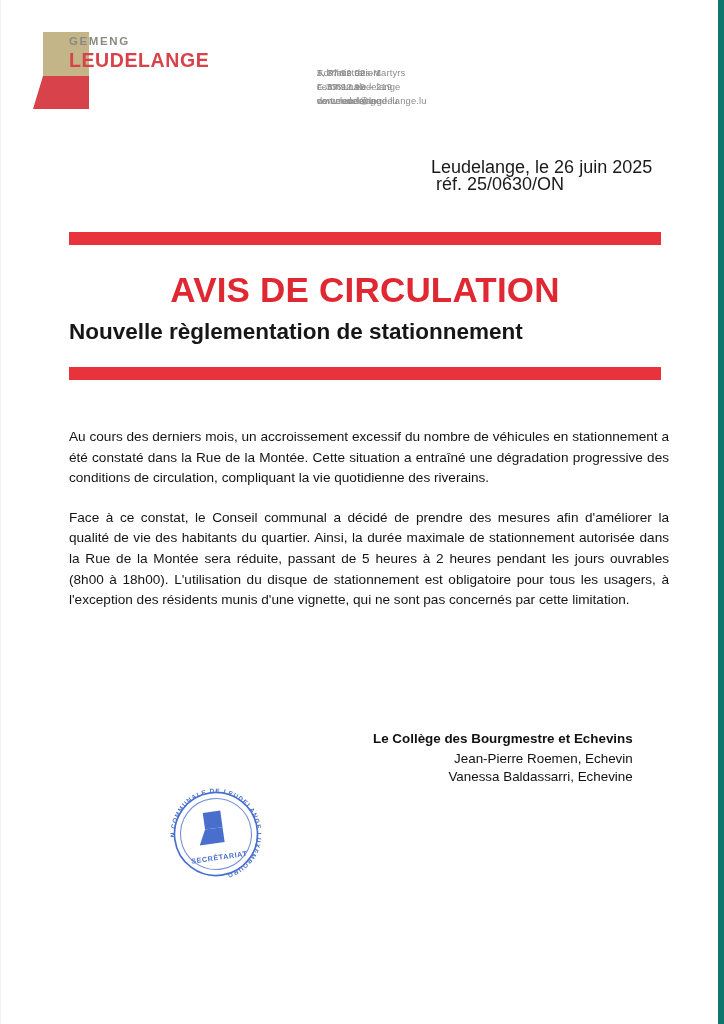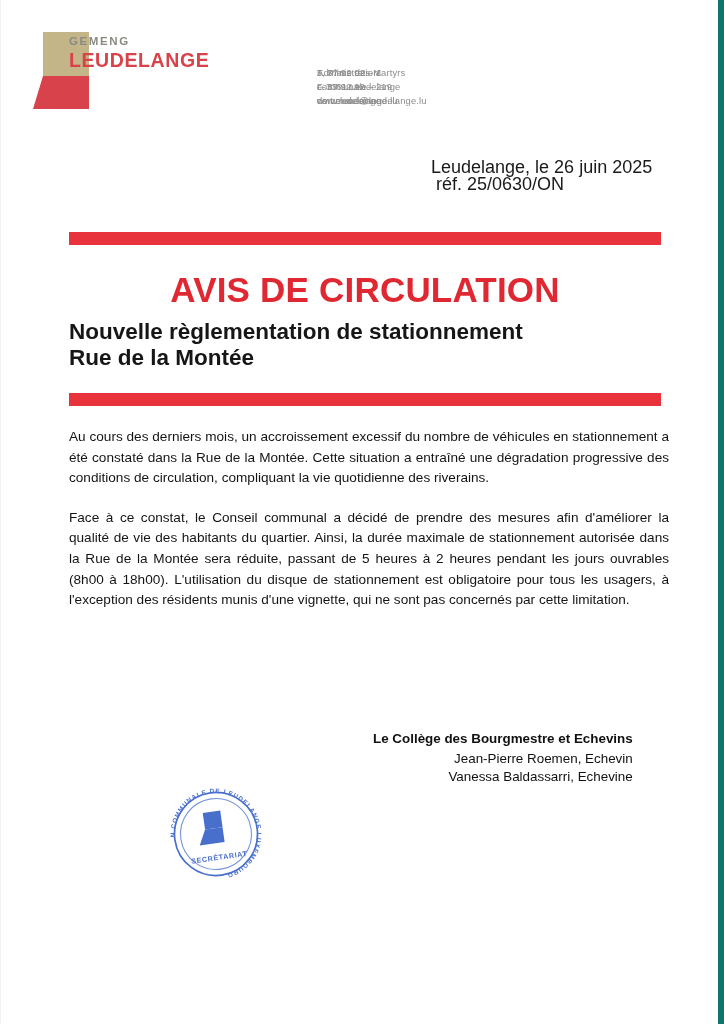--- a/index.html
+++ b/index.html
@@ -204,21 +204,20 @@
   <div id="dateline">
     <span class="place">Leudelange, le 26 juin 2025</span>
     <span class="ref">réf. 25/0630/ON</span>
   </div>
 
   <div id="title-block">
     <div class="rule-red" id="rule-top"></div>
     <h1 id="title-main">AVIS DE CIRCULATION</h1>
     <h2 id="title-sub">
       <span class="sub-line">Nouvelle règlementation de stationnement</span>
-      <span class="sub-line">Rue de la Montée</span>
     </h2>
     <div class="rule-red" id="rule-bottom"></div>
   </div>
 
   <div id="body-copy">
     <p>Au cours des derniers mois, un accroissement excessif du nombre de véhicules en stationnement a été constaté dans la Rue de la Montée. Cette situation a entraîné une dégradation progressive des conditions de circulation, compliquant la vie quotidienne des riverains.</p>
     <p>Face à ce constat, le Conseil communal a décidé de prendre des mesures afin d'améliorer la qualité de vie des habitants du quartier. Ainsi, la durée maximale de stationnement autorisée dans la Rue de la Montée sera réduite, passant de 5 heures à 2 heures pendant les jours ouvrables (8h00 à 18h00). L'utilisation du disque de stationnement est obligatoire pour tous les usagers, à l'exception des résidents munis d'une vignette, qui ne sont pas concernés par cette limitation.</p>
   </div>
 
   <div id="signature">

